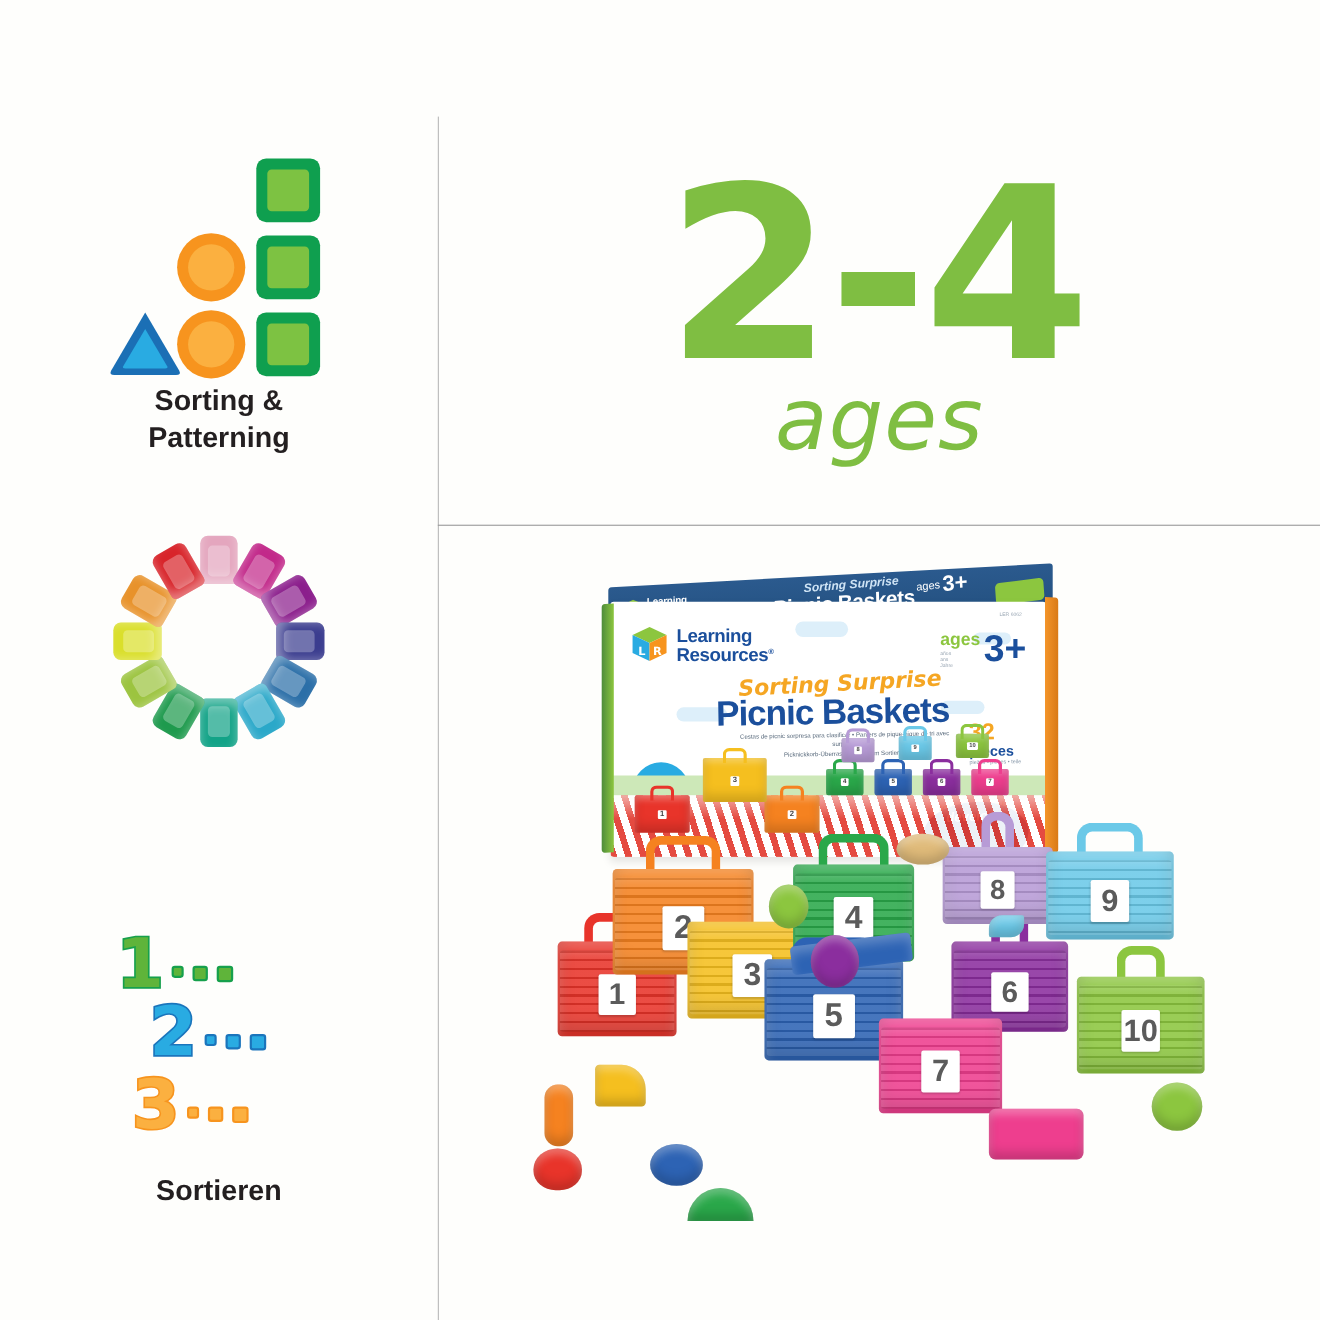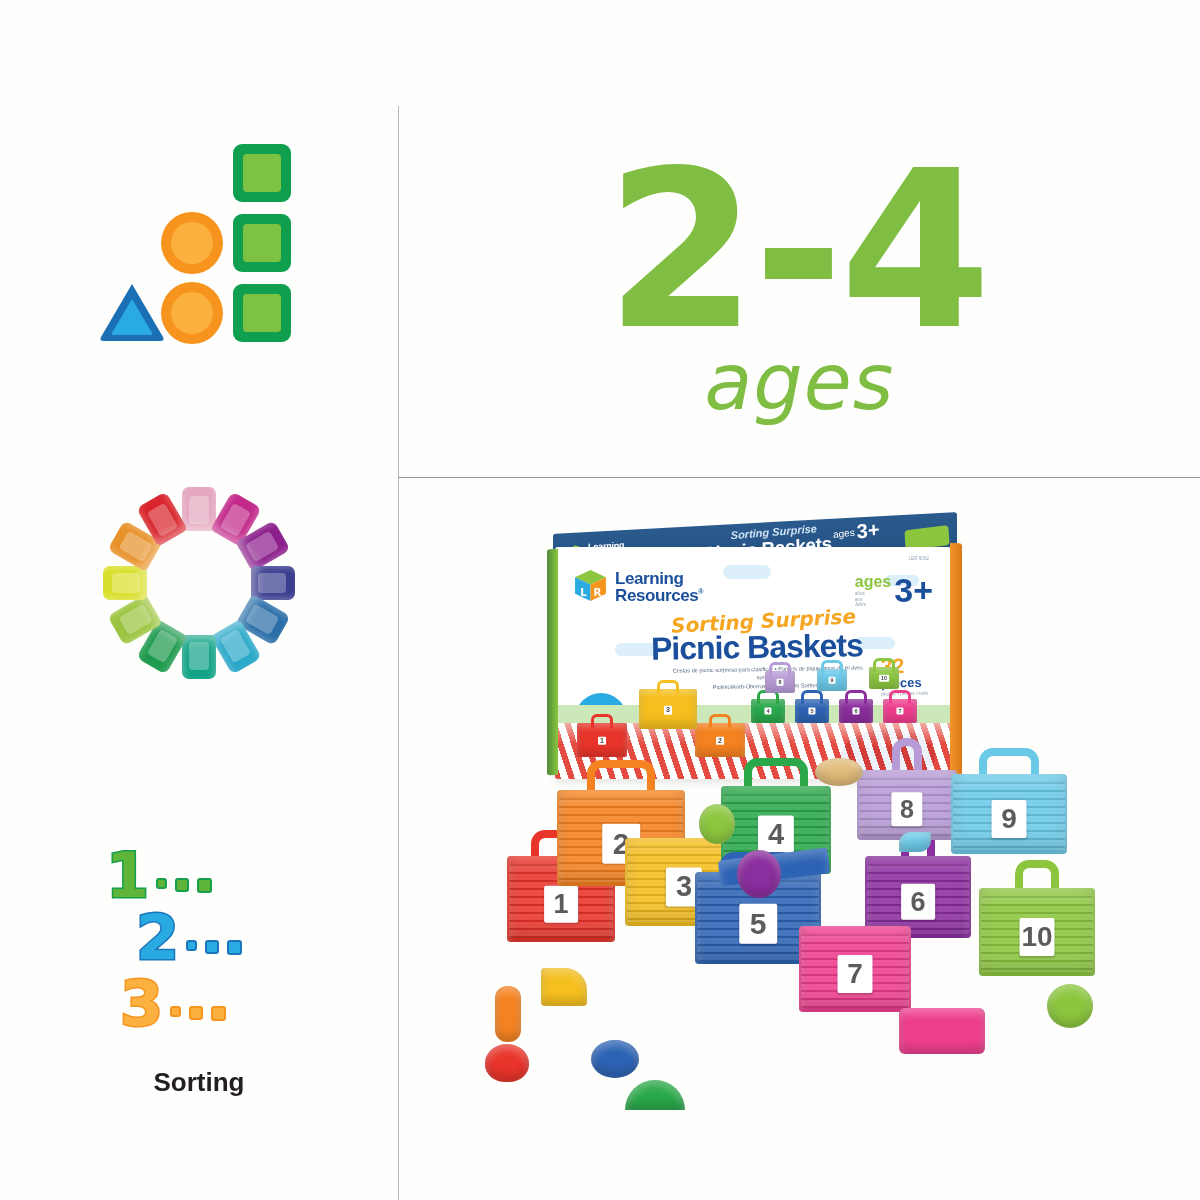--- a/index.html
+++ b/index.html
@@ -274,20 +274,24 @@
             </div>
           <div class="ci c2">
               <i></i>
             </div>
           <svg class="tri" viewBox="0 0 66 60">
             <path d="M33 2 L64 55 Q66 59 61 59 L5 59 Q0 59 2 55 Z" fill="#1B6FB5"></path>
             <path d="M33 17 L53 51 Q54 53 51 53 L15 53 Q12 53 13 51 Z" fill="#29ABE2"></path>
           </svg>
         </div>
       </div>
+      <div class="skill-label">
+        <span style="white-space:pre-line">Sorting &amp;
+Patterning</span>
+      </div>
     </div>
 
     <div class="skill" id="skill-1">
       <div class="skill-icon">
         <div class="wheel" id="wheel">
             <div class="wseg" style="transform: rotate(0deg);">
               <span style="background: rgb(228, 166, 190);"></span>
             </div>
             <div class="wseg" style="transform: rotate(30deg);">
               <span style="background: rgb(194, 41, 138);"></span>
@@ -348,21 +352,21 @@
             <div class="crow" id="crow-2">
               <div class="cnum" style="color: rgb(251, 176, 64); -webkit-text-stroke: 3px rgb(247, 148, 30); paint-order: stroke;">3</div>
               <div class="cdots">
                 <b style="background: rgb(251, 176, 64); border: 2px solid rgb(247, 148, 30); box-sizing: border-box;"></b>
                 <b style="background: rgb(251, 176, 64); border: 2px solid rgb(247, 148, 30); box-sizing: border-box;"></b>
                 <b style="background: rgb(251, 176, 64); border: 2px solid rgb(247, 148, 30); box-sizing: border-box;"></b>
               </div>
             </div>
           </div>
       </div>
-      <div class="skill-label">Sorting</div>
+      <div class="skill-label">Sortieren</div>
     </div>
   </div>
 
   <div class="age-panel">
     <div class="age-range">2-4</div>
     <div class="age-unit">ages</div>
   </div>
 
   <div class="product-panel">
 

